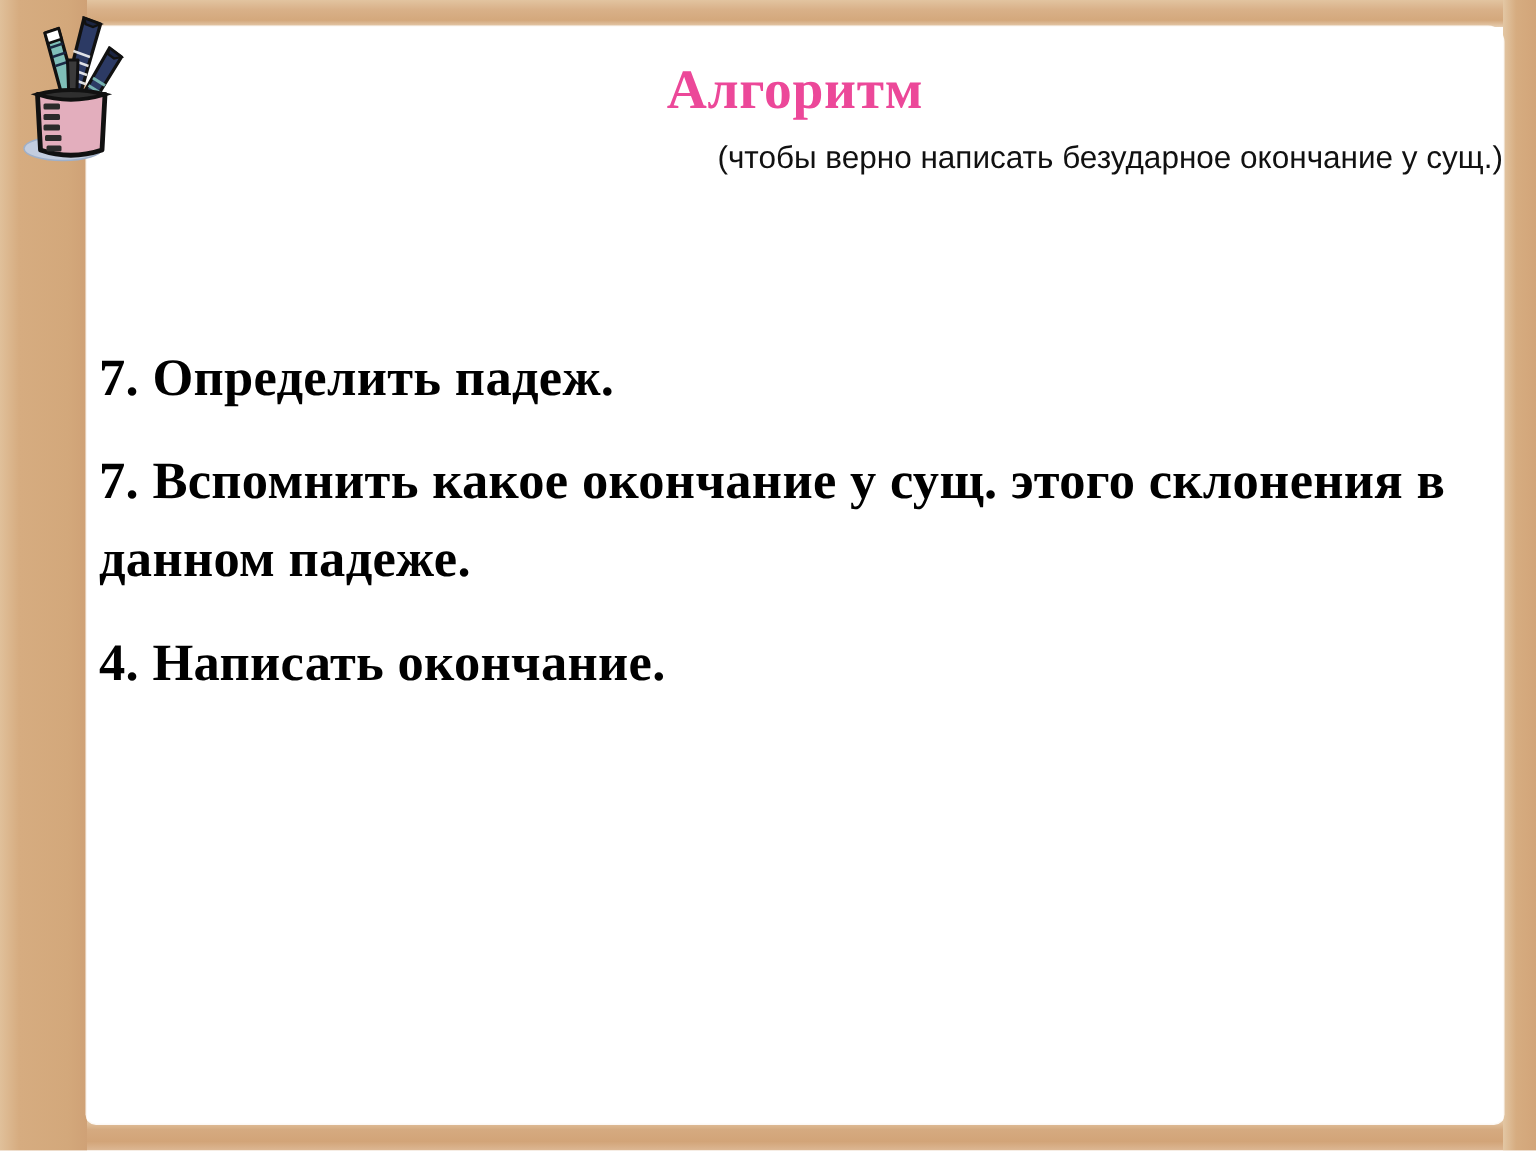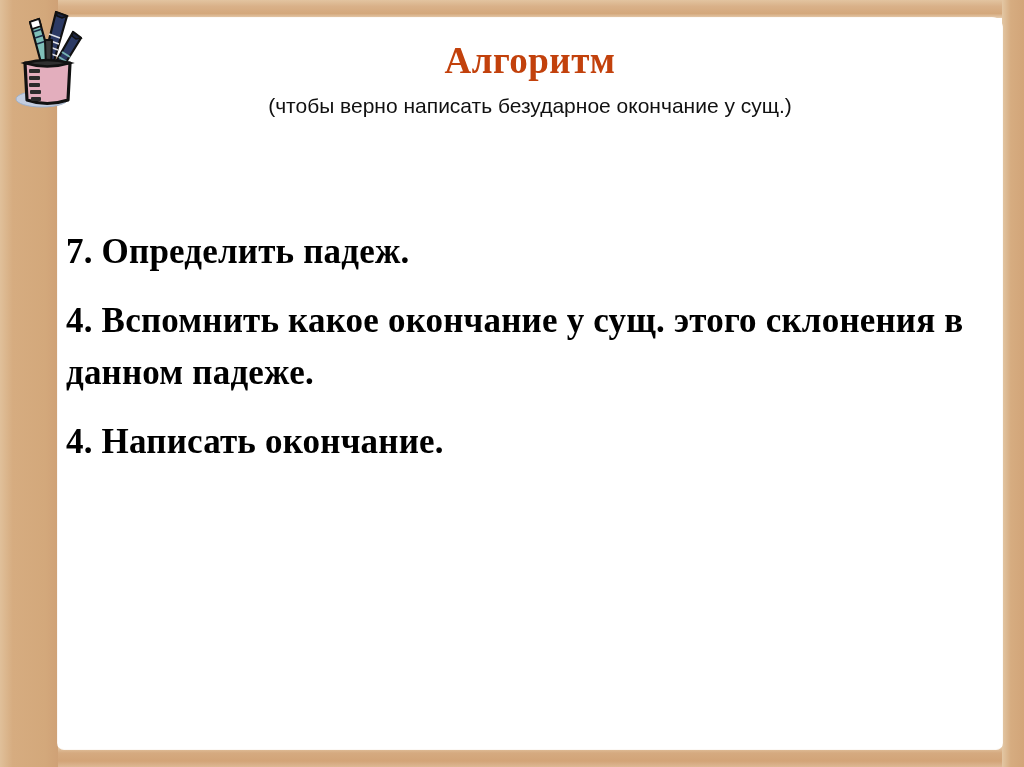--- a/index.html
+++ b/index.html
@@ -104,31 +104,32 @@
     top: 20px;
     width: 944px;
     text-align: center;
     z-index: 3;
   }
   .slide-title {
     font-family: "Liberation Serif", "DejaVu Serif", serif;
     font-weight: bold;
     font-size: 37px;
     line-height: 46px;
-    color: #c2410c;
+    color: #ec4899;
     letter-spacing: 0.5px;
     margin: 0;
   }
   .slide-subtitle {
     font-family: "Liberation Sans", "DejaVu Sans", sans-serif;
     font-weight: normal;
     font-size: 21px;
     line-height: 28px;
     color: #111111;
     margin: 8px 0 0 0;
+    text-align: right;
   }
 
   
   .steps {
     position: absolute;
     left: 8px;
     top: 208px;
     width: 924px;
     z-index: 2;
   }
@@ -156,21 +157,21 @@
 
   <div class="page">
 
     <div class="header">
       <h1 class="slide-title">Алгоритм</h1>
       <p class="slide-subtitle">(чтобы верно написать безударное окончание у сущ.)</p>
     </div>
 
     <div class="steps">
       <p class="step">7. Определить падеж.</p>
-      <p class="step">4. Вспомнить какое окончание у сущ. этого склонения в данном падеже.</p>
+      <p class="step">7. Вспомнить какое окончание у сущ. этого склонения в данном падеже.</p>
       <p class="step">4. Написать окончание.</p>
     </div>
 
   </div>
 
   <div class="clipart">
     <svg width="76" height="112" viewBox="0 0 76 112" xmlns="http://www.w3.org/2000/svg">
 
       <ellipse cx="30" cy="93" rx="26" ry="8" fill="#c3cddf" stroke="#9fb0c9" stroke-width="1"></ellipse>
 

